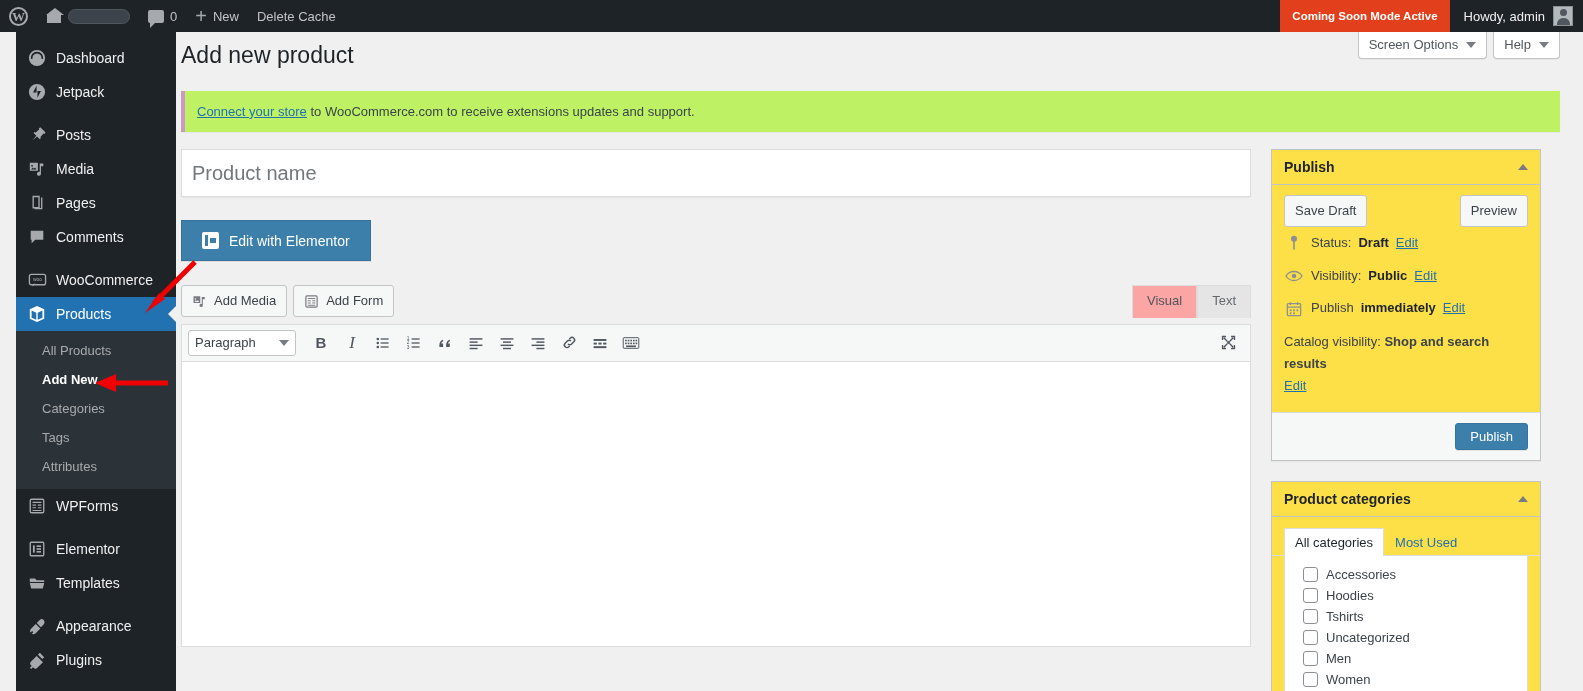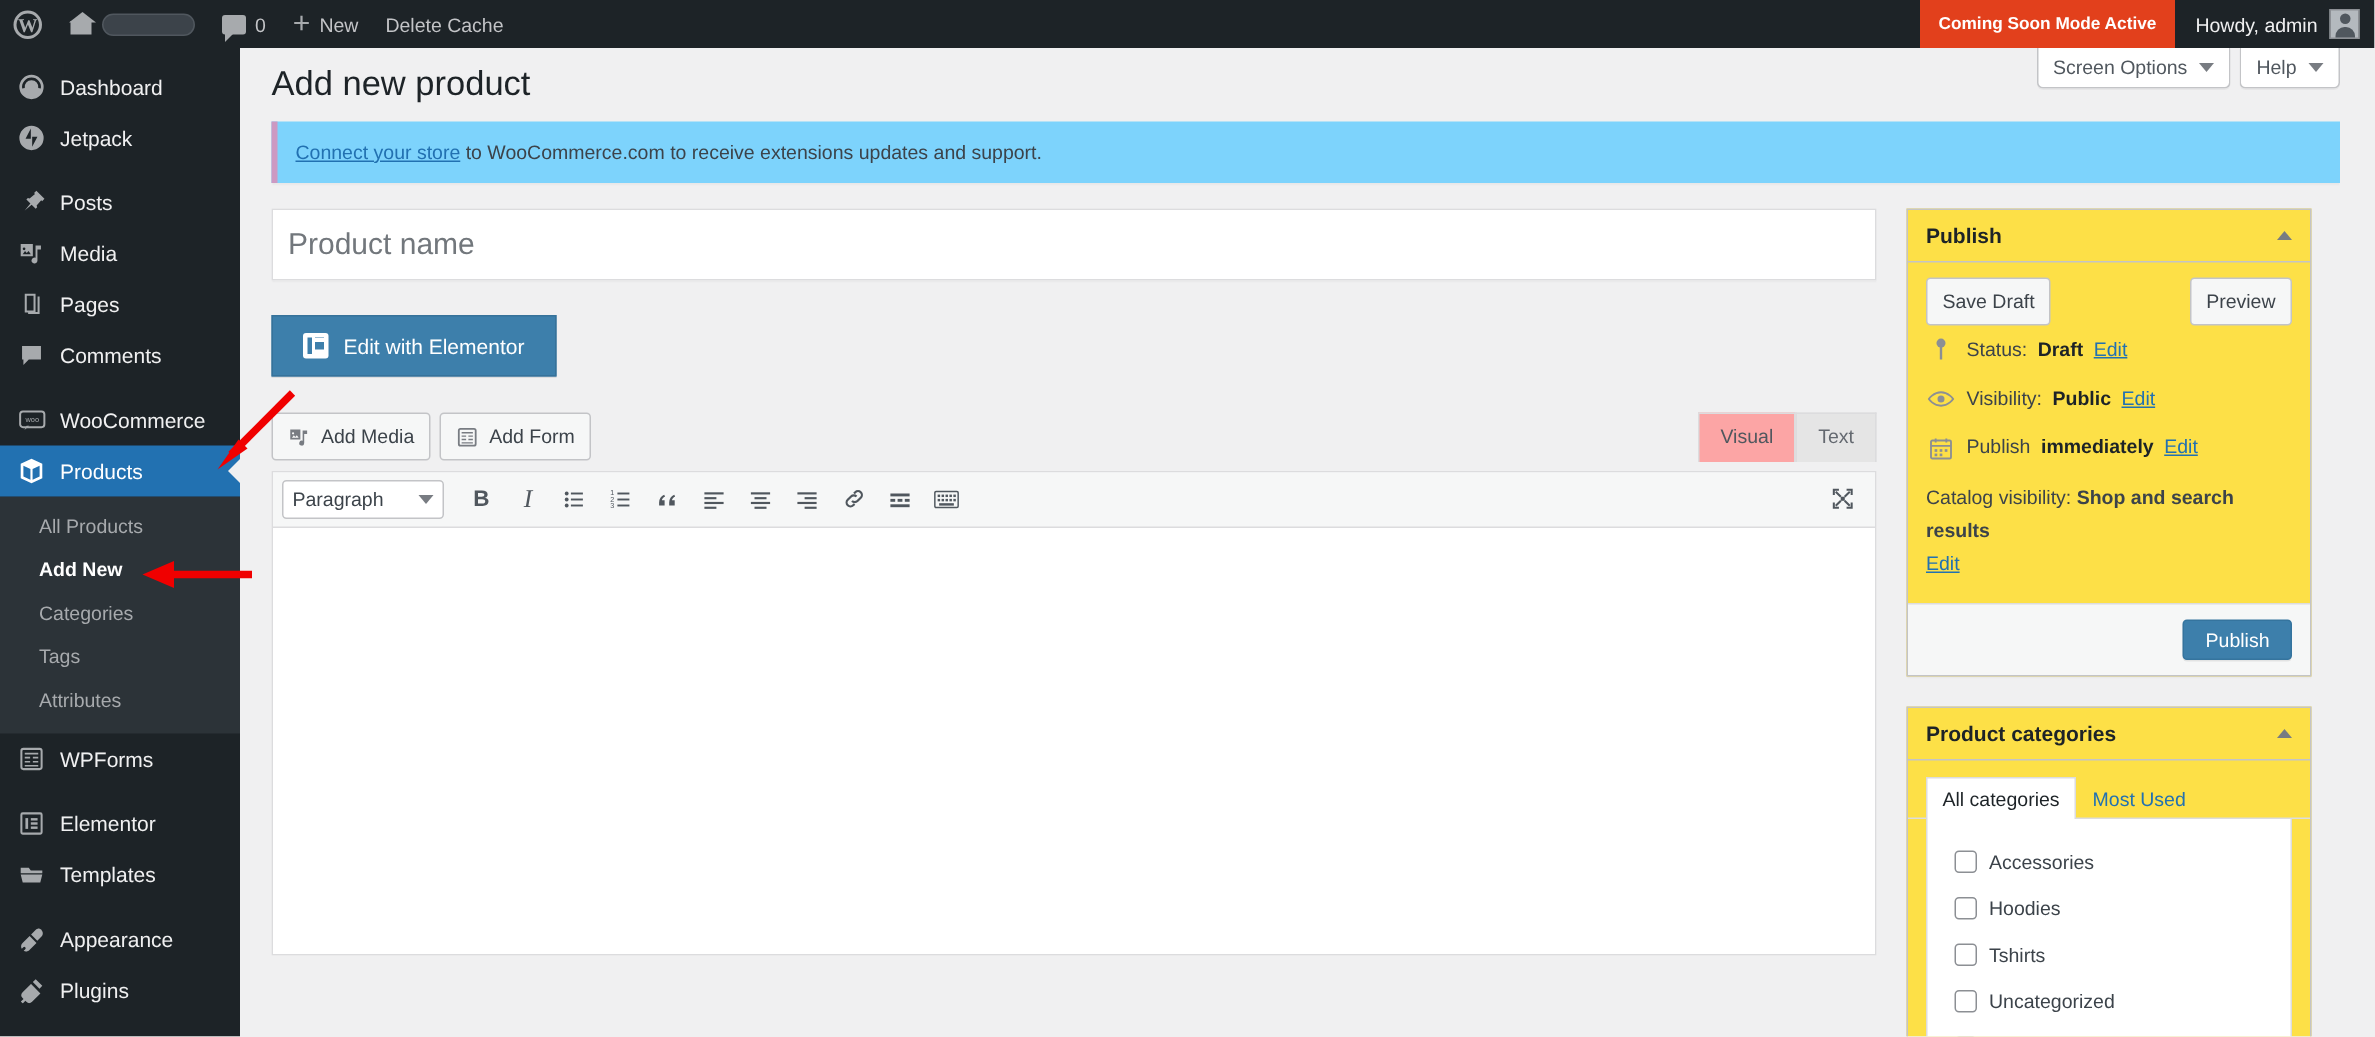--- a/index.html
+++ b/index.html
@@ -85,21 +85,21 @@
     content: ""; position: absolute; left: 6px; top: 2px;
     width: 7px; height: 7px; border-radius: 50%; background: #50575e;
   }
   .avatar-box::after {
     content: ""; position: absolute; left: 3px; top: 11px;
     width: 13px; height: 9px; border-radius: 6px 6px 0 0; background: #50575e;
   }
 
   
   #sidebar {
-    position: absolute; top: 32px; left: 0; width: 160px; height: 659px;
+    position: absolute; top: 32px; left: 16px; width: 160px; height: 659px;
     background: #1d2327; z-index: 30;
   }
   .menu-item {
     position: relative; display: flex; align-items: center;
     height: 34px; padding-left: 11px;
     color: #f0f0f1; font-size: 14px; line-height: 1;
   }
   .menu-item .mlabel { margin-left: 9px; }
   .menu-item.sep-top { margin-top: 9px; }
   .menu-item.active {
@@ -155,22 +155,22 @@
     border-right: 5px solid transparent; border-top: 6px solid #787c82;
   }
 
   #page-title {
     font-family: "Liberation Sans", sans-serif;
     font-size: 23px; font-weight: 400; color: #1d2327;
     padding: 9px 0 4px 21px; margin: 0; line-height: 1.3;
   }
 
   #wc-notice {
-    margin: 6px 23px 0 21px;
-    background: #7dd3fc; border-left: 4px solid #cc99c2;
+    margin: 16px 23px 0 21px;
+    background: #bef264; border-left: 4px solid #cc99c2;
     padding: 11px 12px; font-size: 13px; color: #3c434a;
     box-shadow: 0 1px 1px rgba(0,0,0,.04);
     line-height: 1.5;
   }
   #wc-notice a { color: #2271b1; text-decoration: underline; }
 
   #content-cols { display: flex; padding: 17px 23px 0 21px; gap: 20px; }
   #col-left { width: 1070px; }
   #col-right { width: 270px; }
 
@@ -291,21 +291,21 @@
   .cat-tab {
     font-size: 13px; padding: 6px 10px; cursor: pointer;
     border: 1px solid transparent; border-bottom: none; position: relative; bottom: -1px;
   }
   .cat-tab.active { background: #fff; border-color: #dcdcde; color: #1d2327; }
   .cat-tab.inactive { color: #2271b1; }
   #cat-list {
     border: 1px solid #dcdcde; border-top: none; margin: 0 12px 12px 12px;
     padding: 8px 0 8px 0; height: 160px; overflow: hidden; background: #fff;
   }
-  .cat-row { display: flex; align-items: center; gap: 8px; padding: 3px 0 3px 18px; font-size: 13px; margin-top: 10px; }
+  .cat-row { display: flex; align-items: center; gap: 8px; padding: 3px 0 3px 18px; font-size: 13px; }
   .cb {
     width: 15px; height: 15px; border: 1px solid #8c8f94; background: #fff;
     border-radius: 3px; flex: 0 0 15px; cursor: pointer;
   }
 </style>
 </head>
 <body>
 
 <div id="app">
 

